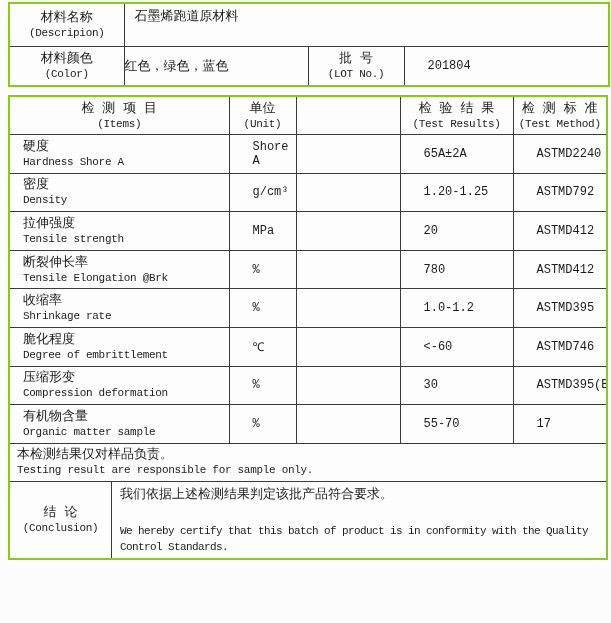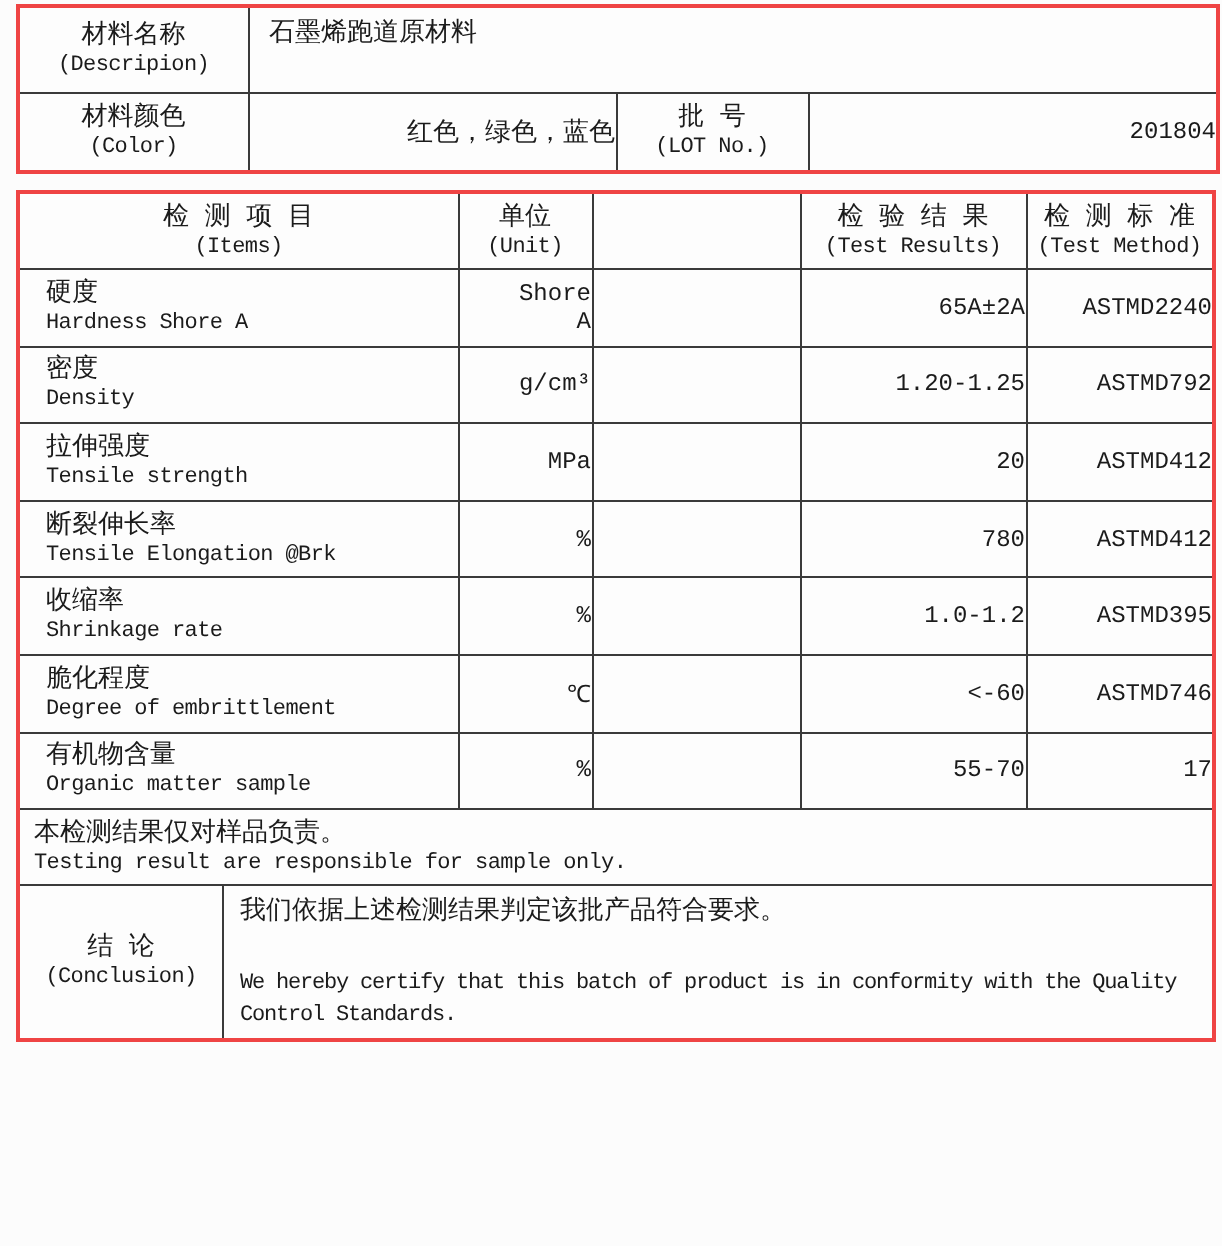--- a/index.html
+++ b/index.html
@@ -6,29 +6,29 @@
   body {
     width:611px; height:623px; position:relative;
     background:#fcfcfc;
     font-family:"Liberation Mono","DejaVu Sans Mono",monospace;
     color:#1b1b1b;
   }
   .page { position:absolute; inset:0; }
   table {
     border-collapse:collapse; table-layout:fixed;
     position:absolute; background:#fdfdfd;
-    border:2px solid #ef4444;
+    border:2px solid #84cc16;
   }
   td { border:1px solid #3a3a3a; padding:0; overflow:hidden; }
   .info-table  { left:8px;  top:2px;  width:600px; }
   .main-table  { left:8px;  top:95px; width:598px; }
   .zh  { font-size:13px; line-height:17px; }
   .en  { font-size:11px; line-height:15px; letter-spacing:-0.3px; }
   .val { font-size:12px;padding-left:23px; }
-  .c   { text-align:right; vertical-align:middle; }
+  .c   { text-align:left; vertical-align:middle; }
   .label { text-align:center; vertical-align:middle; }
   .item { vertical-align:middle; padding-left:13px; text-align:left; }
   .name-val { vertical-align:top; padding:4px 4px 0 10px; text-align:left; }
   .note-cell { vertical-align:middle; padding-left:7px; text-align:left;font-family:Liberation Mono, monospace; }
   .concl-cell { padding:0; vertical-align:top; }
   .concl-flex { display:flex; height:100%; align-items:stretch; }
   .concl-label {
     width:101px; flex:0 0 101px; border-right:1px solid #3a3a3a;
     display:flex; flex-direction:column; justify-content:center; align-items:center;
   }
@@ -165,20 +165,30 @@
       <td class="item">
         <div class="zh">脆化程度</div>
         <div class="en">Degree of embrittlement</div>
       </td>
       <td class="c val">℃</td>
       <td></td>
       <td class="c val">&lt;-60</td>
       <td class="c val">ASTMD746</td>
     </tr>
 
+    <tr class="r">
+      <td class="item">
+        <div class="zh">压缩形变</div>
+        <div class="en">Compression deformation</div>
+      </td>
+      <td class="c val">%</td>
+      <td></td>
+      <td class="c val">30</td>
+      <td class="c val">ASTMD395(B)</td>
+    </tr>
 
 
     <tr class="r">
       <td class="item">
         <div class="zh">有机物含量</div>
         <div class="en">Organic matter sample</div>
       </td>
       <td class="c val">%</td>
       <td></td>
       <td class="c val">55-70</td>

